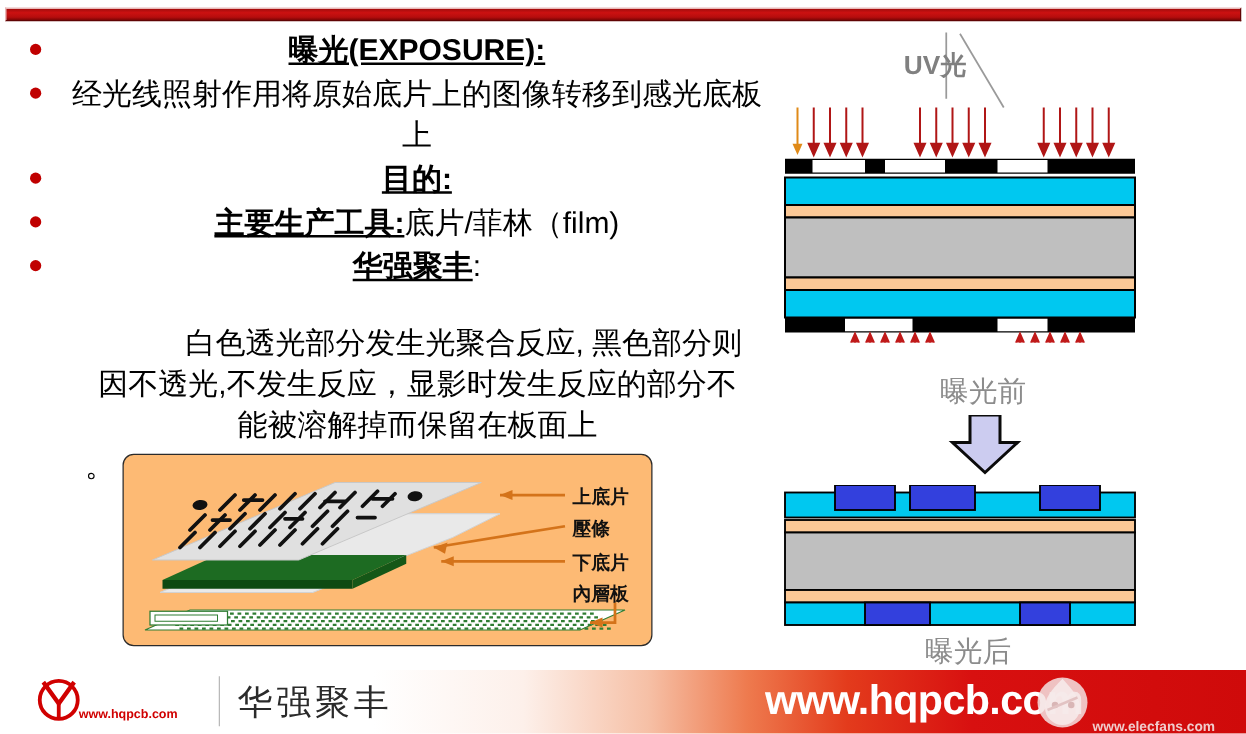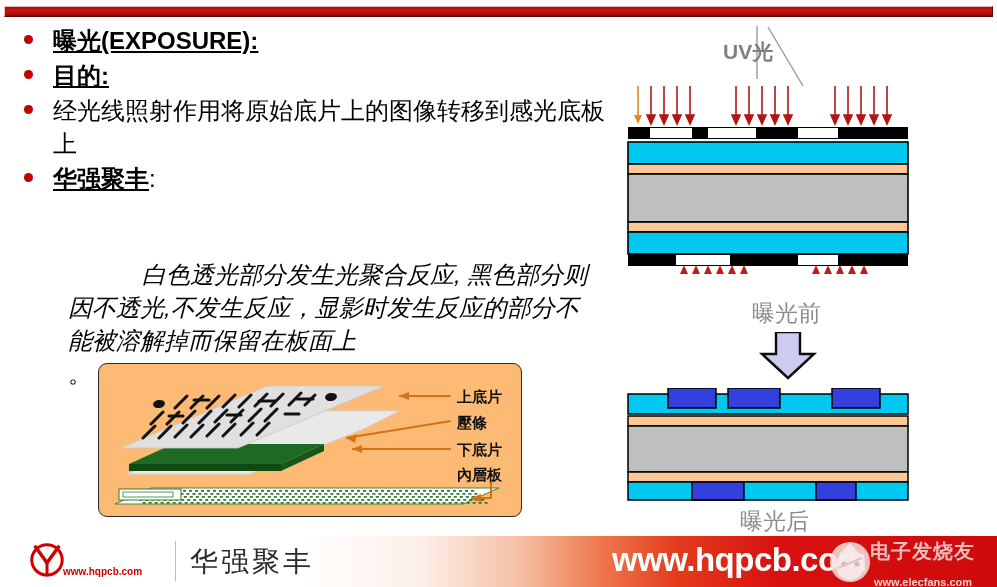--- a/index.html
+++ b/index.html
@@ -9,20 +9,21 @@
   }
   body {
     font-family: "Liberation Sans", "DejaVu Sans", sans-serif;
   }
   #slide {
     position: relative;
     width: 997px;
     height: 587px;
     background: #ffffff;
     overflow: hidden;
+    text-align: center;
   }
 
   
   #top-bar {
     position: absolute;
     left: 4px;
     top: 6px;
     width: 989px;
     height: 11px;
     background: linear-gradient(to bottom, #a10c0c 0%, #cc1111 35%, #b50d0d 75%, #7d0606 100%);
@@ -69,21 +70,20 @@
   
   #para {
     position: absolute;
     left: 68px;
     top: 258px;
     width: 532px;
     font-size: 24px;
     line-height: 33px;
     color: #000;
     text-indent: 74px;
-    font-style: italic;
   }
   #para-dot {
     position: absolute;
     left: 68px;
     top: 357px;
     font-size: 24px;
     color: #000;
     line-height: 33px;
   }
 
@@ -211,28 +211,32 @@
 
   <div id="text-col">
 
     <div class="bullet-row">
       <span class="dot"></span>
       <span class="btext bold under">曝光(EXPOSURE):</span>
     </div>
 
     <div class="bullet-row">
       <span class="dot"></span>
+      <span class="btext">经光线照射作用将原始底片上的图像转移到感光底板上</span>
+    </div>
+
+    <div class="bullet-row">
+      <span class="dot"></span>
       <span class="btext bold under">目的:</span>
     </div>
 
     <div class="bullet-row">
       <span class="dot"></span>
-      <span class="btext">经光线照射作用将原始底片上的图像转移到感光底板上</span>
+      <span class="btext"><span class="under-inline"> 主要生产工具:</span><span class="nounder">底片/菲林（film)</span></span>
     </div>
-
 
     <div class="bullet-row">
       <span class="dot"></span>
       <span class="btext"><span class="under-inline">华强聚丰</span><span class="nounder">:</span></span>
     </div>
   </div>
 
   <div id="para">白色透光部分发生光聚合反应, 黑色部分则因不透光,不发生反应，显影时发生反应的部分不能被溶解掉而保留在板面上</div>
   <div id="para-dot">。</div>
 
@@ -716,17 +720,16 @@
   <div id="footer-url">www.hqpcb.com</div>
 
   <div id="wm">
     <svg style="position:absolute; left:0; top:4px;" width="44" height="44">
       <circle cx="22" cy="22" r="20" fill="#f3e2e2" opacity="0.85"></circle>
       <path d="M22 3 C12 13 8 19 8 26 a14 14 0 0 0 28 0 c0-7-5-13-14-23z" fill="#f6eaea" opacity="0.9"></path>
       <circle cx="16" cy="24" r="2.6" fill="#d9b6b6"></circle>
       <circle cx="29" cy="24" r="2.6" fill="#d9b6b6"></circle>
       <path d="M10 28 L34 18" stroke="#e2c3c3" stroke-width="2" fill="none"></path>
     </svg>
-    <div id="wm-cn">电子发烧友</div>
     <div id="wm-url">www.elecfans.com</div>
   </div>
 
 </div>
 
 </body></html>

